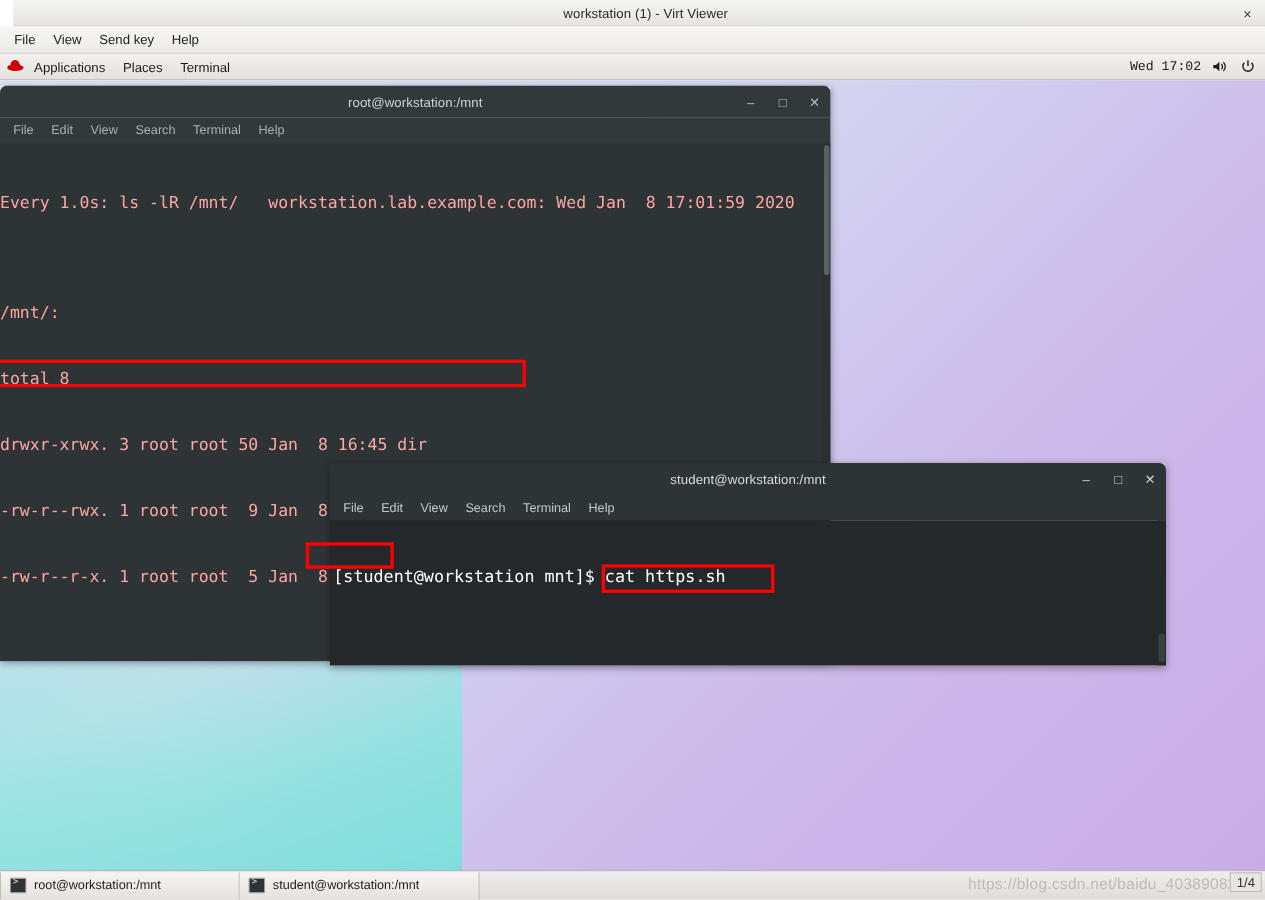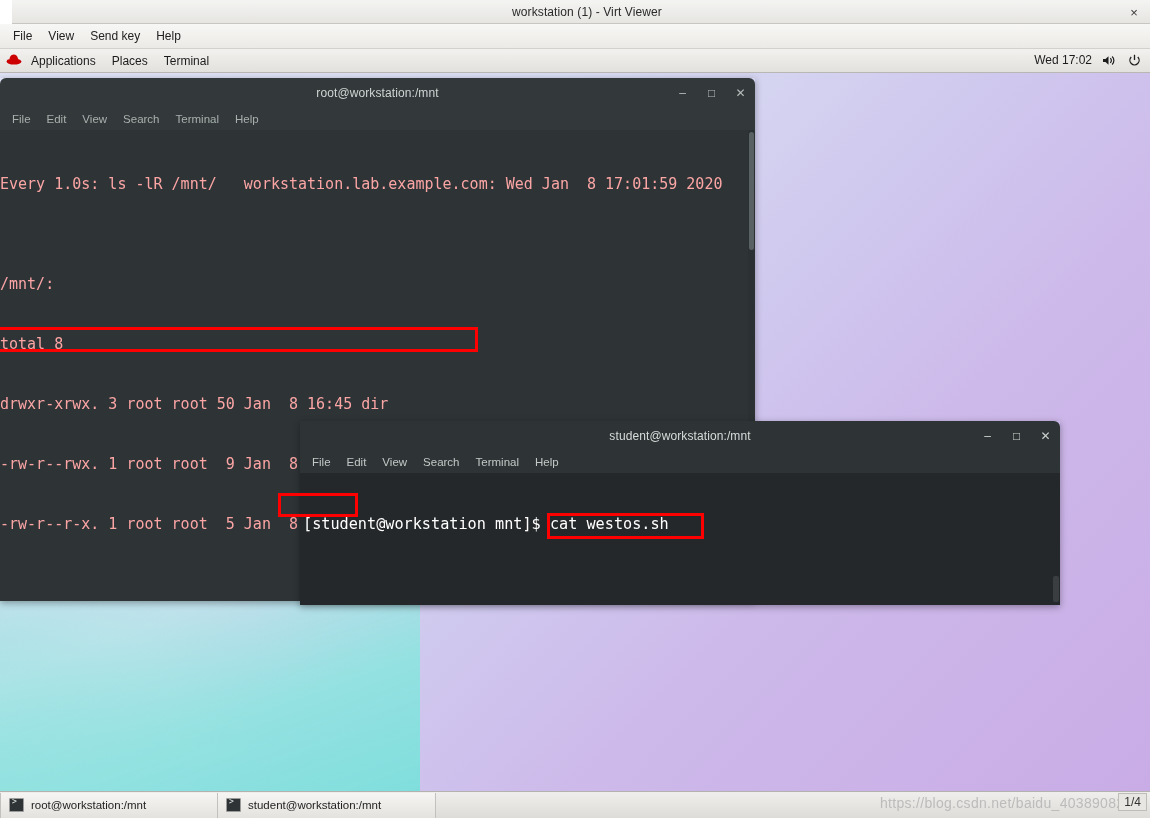--- a/index.html
+++ b/index.html
@@ -42,22 +42,23 @@
     background: linear-gradient(to bottom, #f2f1ef, #e3e1dd);
     border-bottom: 1px solid #b9b7b3;
     display: flex; align-items: center;
   }
   .gp-left { display: flex; align-items: flex-start; padding-left: 6px; gap: 0px; }
   .gp-item {
     font-size: 12px; color: #1c1c1c; padding: 2px 8px; cursor: pointer;
   }
   .rh-logo { width: 16px; height: 14px; margin-right: 1px; position: relative; }
   .gp-right {
-    margin-left: auto; display: flex; align-items: flex-start; gap: 9px;
+    margin-left: auto; display: flex; align-items: center; gap: 9px;
     padding-right: 8px;
+    font-family: Liberation Mono, monospace;
   }
   .gp-clock { font-size: 12px; color: #1c1c1c; cursor: pointer; }
   .gp-icon { width: 16px; height: 16px; cursor: pointer; color:#1c1c1c; display:flex; align-items:center; justify-content:center;}
 
   
   .desktop {
     position: absolute; left: 0; top: 73px; width: 1150px; height: 718px;
     background:
       linear-gradient(135deg,
         #dfe2f6 0%, #dde0f4 18%, #d9ddf3 30%,
@@ -320,21 +321,21 @@
     </div>
     <div class="term-menubar">
       <span class="term-menuitem">File</span>
       <span class="term-menuitem">Edit</span>
       <span class="term-menuitem">View</span>
       <span class="term-menuitem">Search</span>
       <span class="term-menuitem">Terminal</span>
       <span class="term-menuitem">Help</span>
     </div>
     <div class="term-body">
-      <div class="term-line">[student@workstation mnt]$ cat westos.sh</div>
+      <div class="term-line">[student@workstation mnt]$ cat https.sh</div>
       
       
       
       <div class="st-scroll">
         <div class="st-scroll-thumb"></div>
       </div>
     </div>
   </div>
 
   <div class="redbox" id="redbox-date"></div>

